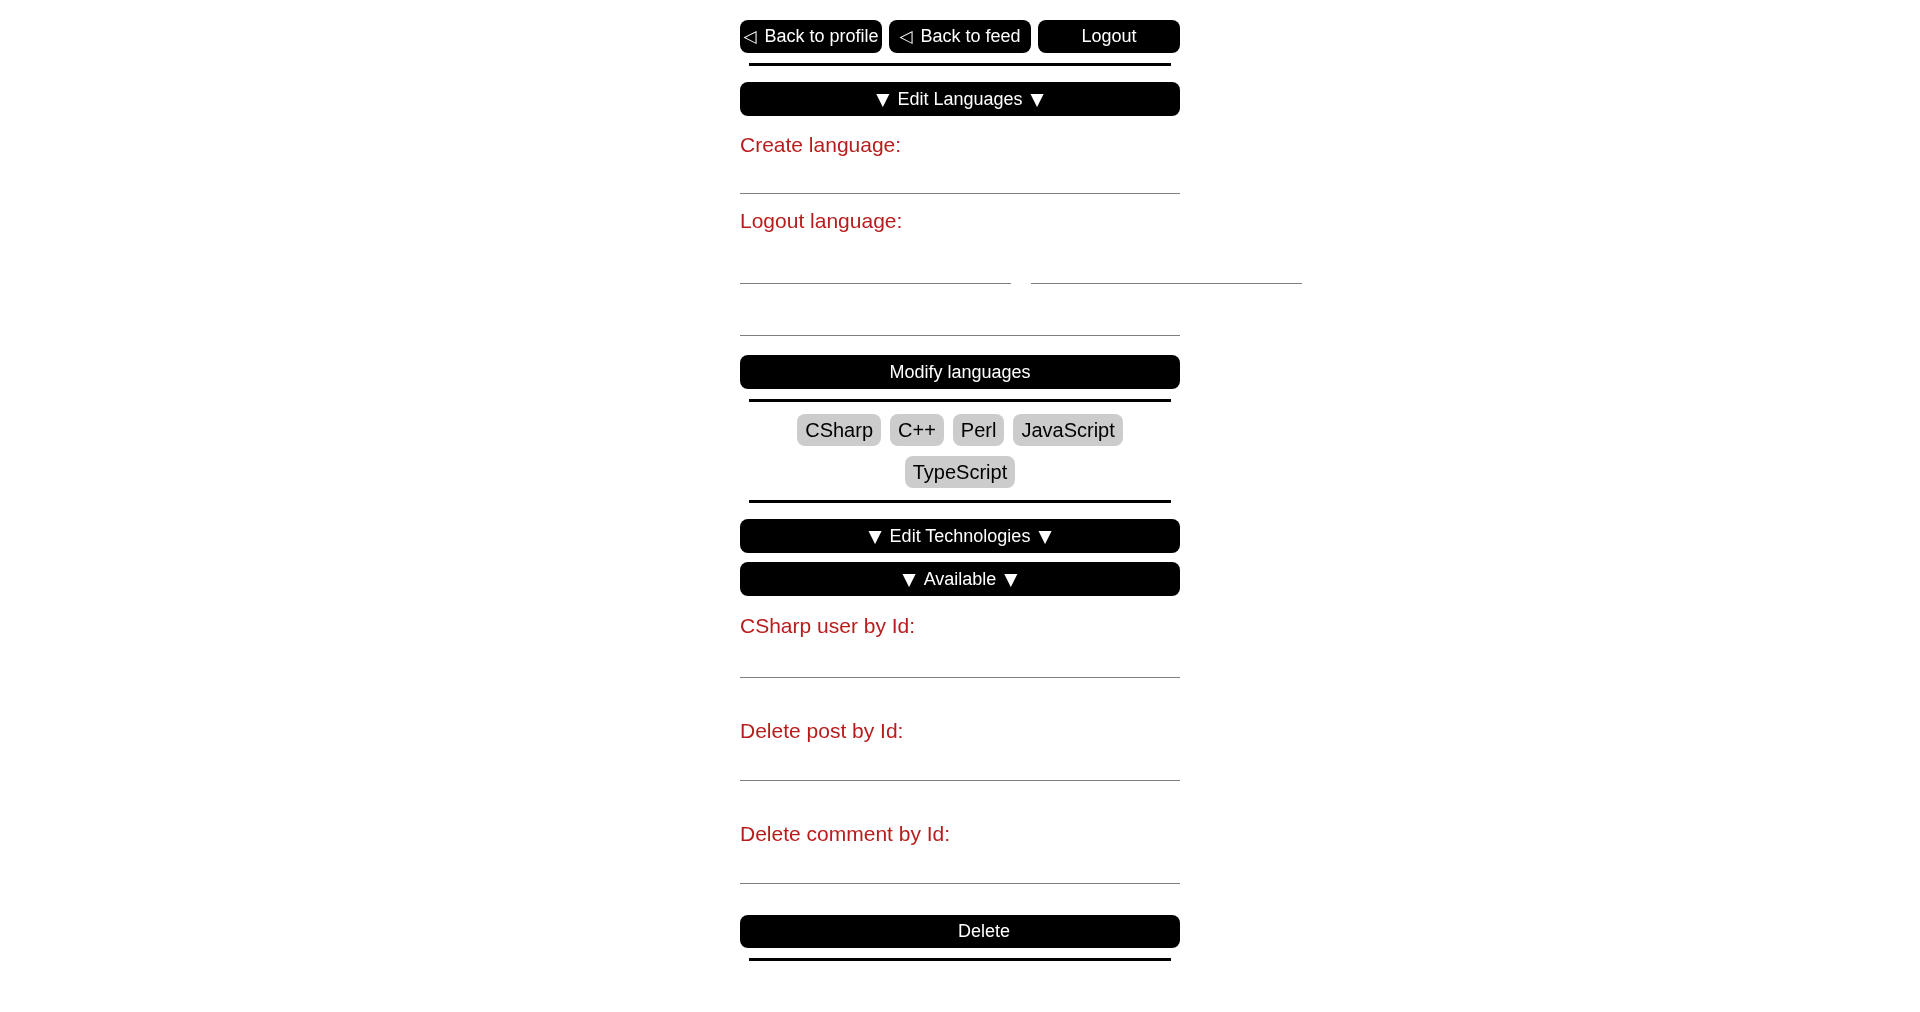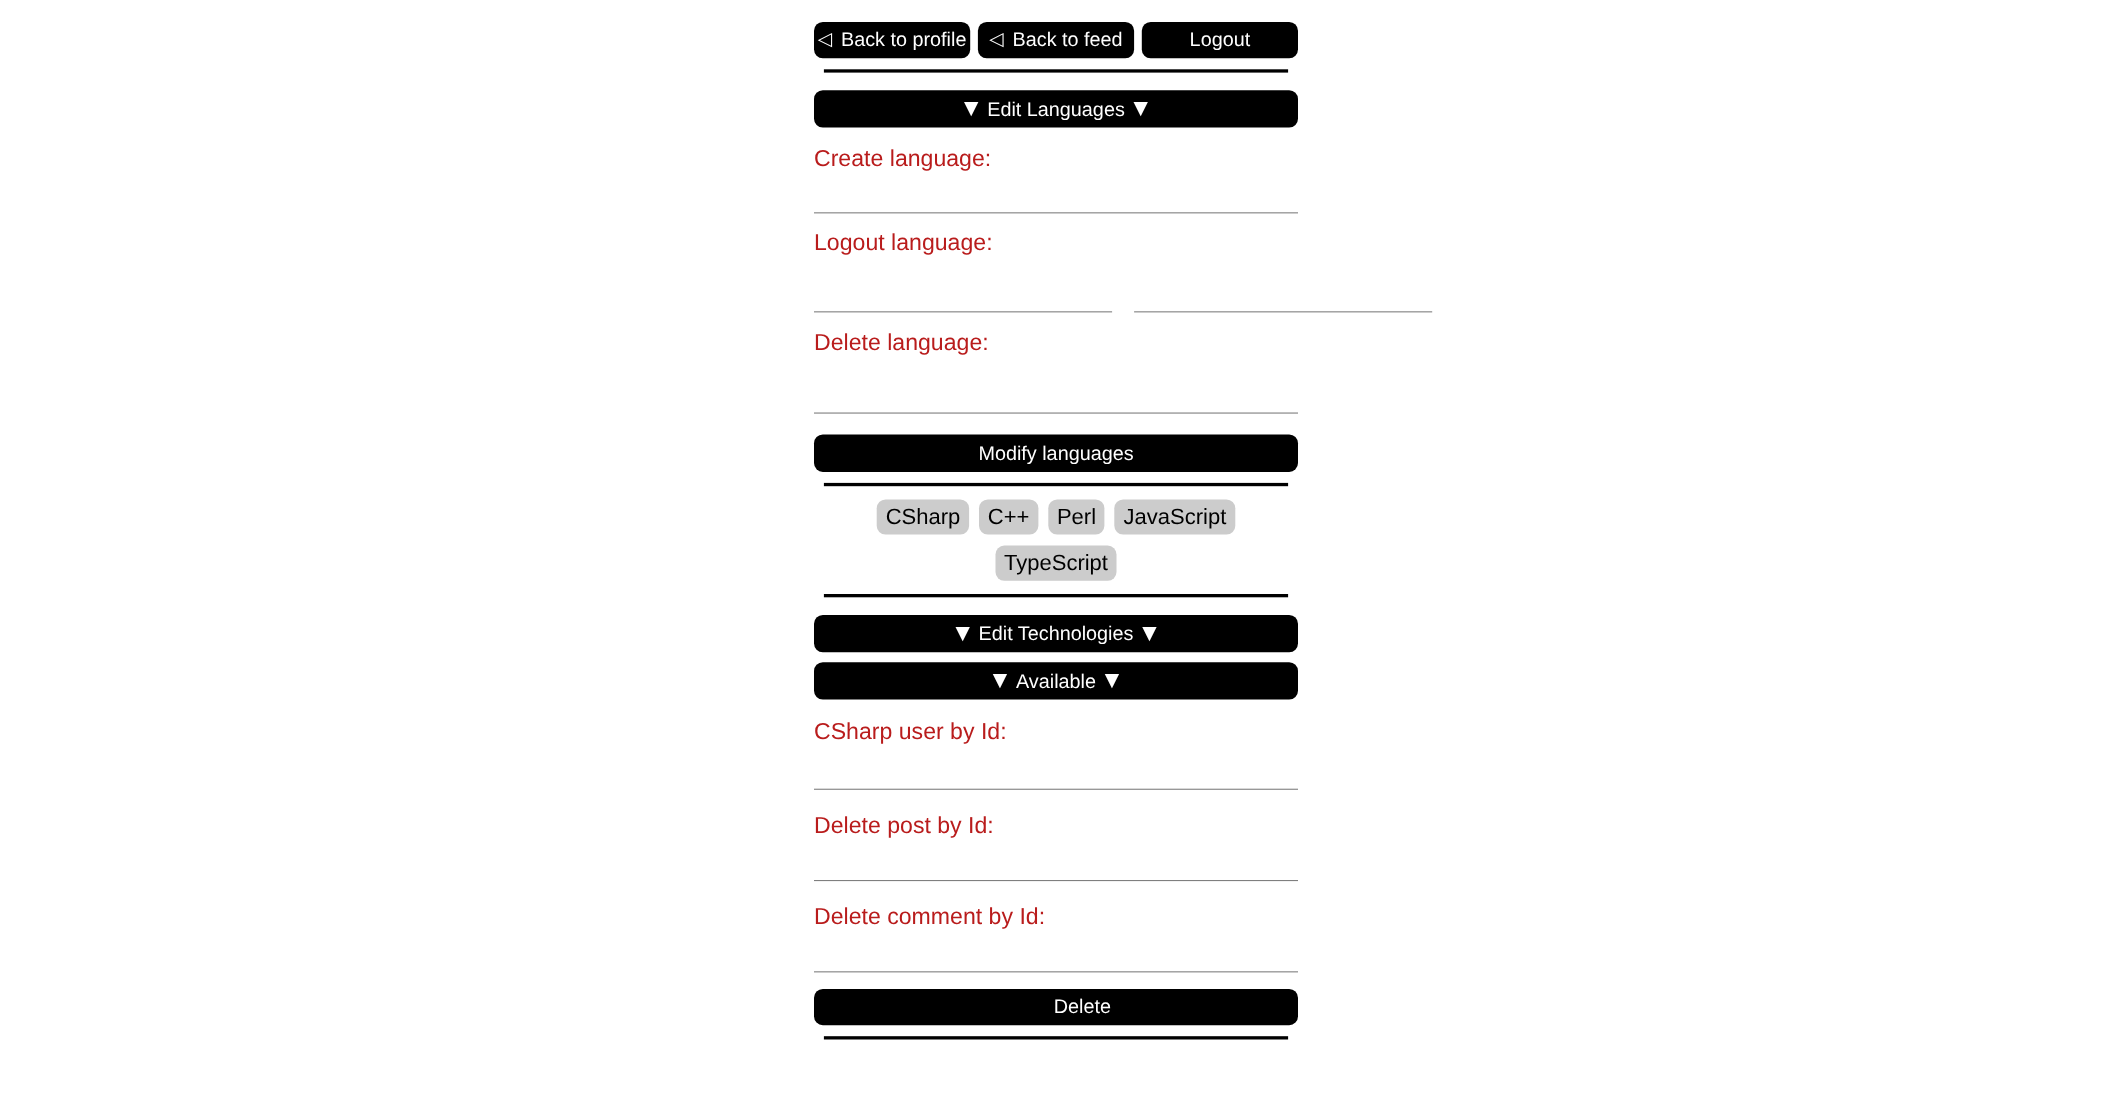--- a/index.html
+++ b/index.html
@@ -93,22 +93,22 @@
     display: inline-block;
   }
   .mt1  { margin-top: 1px; }
   .mt3  { margin-top: 3px; }
   .mt9  { margin-top: 9px; }
   .mt14 { margin-top: 14px; }
   .mt15 { margin-top: 15px; }
   .mt16 { margin-top: 16px; }
   .mt17 { margin-top: 17px; }
   .mt19 { margin-top: 19px; }
-  .mt23 { margin-top: 15px; padding-left: 48px; }
-  .mt28 { margin-top: 20px; }
+  .mt23 { margin-top: 31px; padding-left: 48px; }
+  .mt28 { margin-top: 40px; }
 </style>
 </head>
 <body>
 
 <div class="page">
   <div class="container">
 
     <div class="top-row">
       <button class="btn">
         <span class="icon">◁</span>
@@ -133,21 +133,20 @@
 
     <div class="label mt16">Create language:</div>
     <input class="uline" type="text" style="">
 
     <div class="label mt14">Logout language:</div>
     <div class="update-row mt14">
       <input class="uline" type="text" style="">
       <input class="uline" type="text" style="">
     </div>
 
-    <div class="label mt15">Delete language:</div>
     <input class="uline mt15" type="text" style="">
 
     <button class="btn btn-wide mt19">
       <span>Modify languages</span>
     </button>
 
     <div class="rule rule-b"></div>
 
     <div class="chips">
       <span class="chip">CSharp</span>

